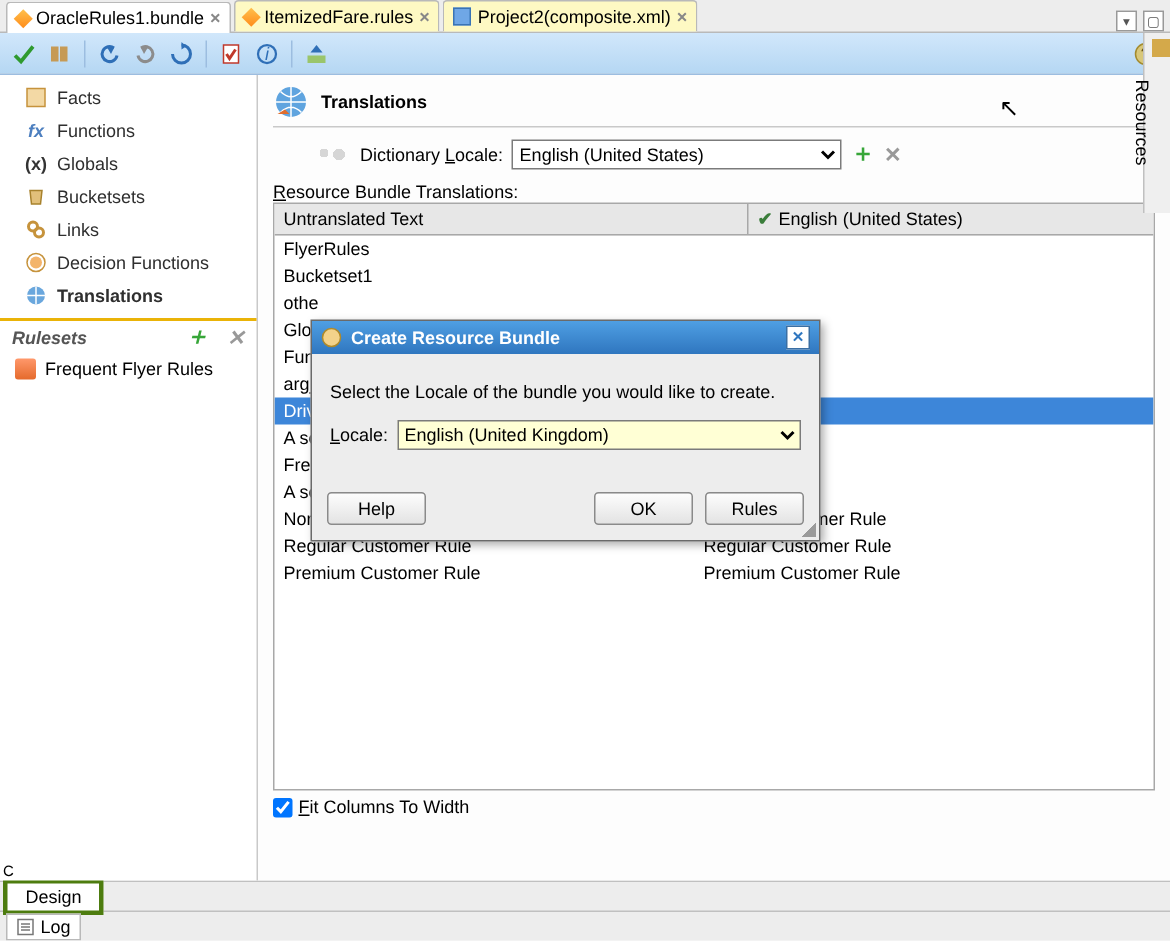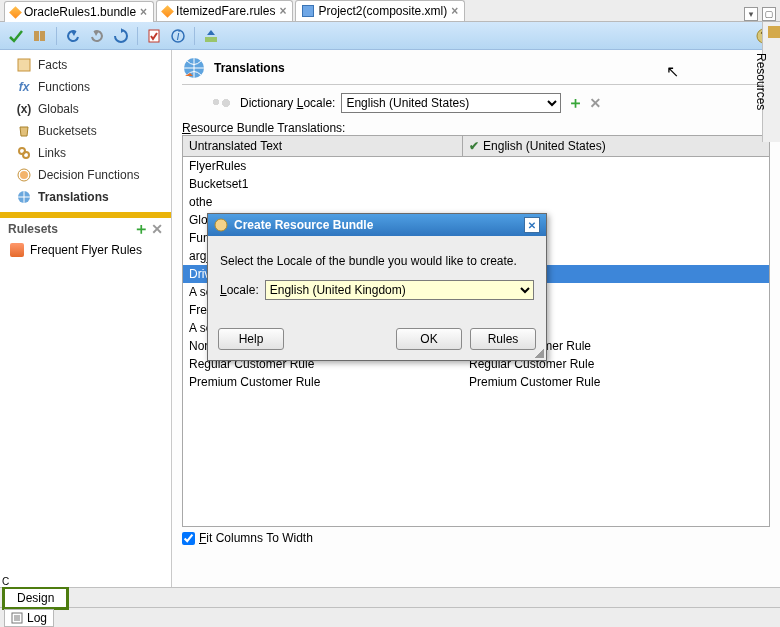--- a/index.html
+++ b/index.html
@@ -1,20 +1,20 @@
 <!DOCTYPE html>
 <html><head>
 <meta charset="utf-8">
 <style>
 * { box-sizing: border-box; margin: 0; padding: 0; font-family: "Segoe UI", Tahoma, sans-serif; font-size: 12px; }
 body { width: 780px; height: 627px; background: #ededed; overflow: hidden; position: relative; }
 
 
 .tab-strip { height: 22px; display: flex; align-items: end; background: #ededed; padding-left: 4px; border-bottom: 1px solid #b9b9b9; }
-.file-tab { display: flex; align-items: center; gap: 4px; padding: 3px 6px; border: 1px solid #b9b9b9; border-bottom: none; background: #ffffff; margin-right: 2px; border-radius: 3px 3px 0 0; white-space: nowrap; }
+.file-tab { display: flex; align-items: center; gap: 4px; padding: 3px 6px; border: 1px solid #b9b9b9; border-bottom: none; background: #fef9c3; margin-right: 2px; border-radius: 3px 3px 0 0; white-space: nowrap; }
 .file-tab.active { background: #fff; position: relative; top: 1px; }
 .tab-close { color: #888; font-weight: bold; }
 .tab-icon { width: 12px; height: 12px; display: inline-block; }
 .tab-icon.diamond { background: linear-gradient(135deg,#ffc04d,#ff8c1a); transform: rotate(45deg); width: 9px; height: 9px; }
 .tab-icon.flow { background: #6fa7e6; border: 1px solid #3a74b5; }
 .tab-right { margin-left: auto; display:flex; align-items:center; gap:4px; padding-right:4px; }
 .mini-btn { width:14px; height:14px; border:1px solid #999; display:flex; align-items:center; justify-content:center; font-size:9px; color:#555; background:#fff; }
 
 
 .toolbar { height: 28px; background: linear-gradient(#d1e7fb,#b5d7f3); border-bottom: 1px solid #9cbde0; display: flex; align-items: center; padding: 0 6px; gap: 4px; }
@@ -25,38 +25,38 @@
 
 
 .main-row { display: flex; height: calc(100% - 22px - 28px - 20px - 20px); }
 .left-panel { width: 172px; background: #fff; border-right: 1px solid #c9c9c9; display: flex; flex-direction: column; }
 .nav-list { padding: 4px 0; }
 .nav-item { display: flex; align-items: center; gap: 6px; padding: 3px 16px; color: #2f2f2f; }
 .nav-item.active { font-weight: bold; }
 .nav-icon { width: 16px; height: 16px; display:flex; align-items:center; justify-content:center;}
 .nav-icon span{font-style:italic; color:#4d7fbf; font-weight:bold;}
 
-.rulesets-hdr { border-top: 6px solid #eab308; padding: 4px 8px; font-weight: bold; color:#555; display:flex; align-items:center; gap:2px;}
+.rulesets-hdr { border-top: 2px solid #eab308; padding: 4px 8px; font-weight: bold; color:#555; display:flex; align-items:center; gap:12px;font-style:italic;}
 .rulesets-hdr .hdr-spacer{flex:1;}
 .plus { color:#37a639; font-size:16px; font-weight:bold; line-height:12px;}
 .xmark { color:#999; font-size:14px; font-weight:bold; line-height:12px;}
 .ruleset-item { display:flex; align-items:center; gap:6px; padding:3px 10px; }
 .ruleset-item .lego{ width:14px;height:14px; background: linear-gradient(#ff986b,#e56a2c); border-radius:2px;}
 
 
 .content { flex: 1; padding: 6px 10px 4px 10px; background:#fdfdfd; overflow:hidden; display:flex; flex-direction:column;}
 .section-title { display:flex; align-items:center; gap:8px; font-weight:bold; font-size:13px; }
 .globe{width:24px;height:24px;}
 .hr{border:none;border-top:1px solid #c9c9c9; margin:4px 0 8px 0;}
 .dict-row{display:flex; align-items:center; gap:6px; margin-left:30px; margin-bottom:8px;}
 select.dict-select{width:220px; height:20px; border:1px solid #7b7b7b; background:#fff;}
 .grid{border:1px solid #a8a8a8; height:392px; position:relative; overflow:hidden; background:#fff;}
 .grid-head{display:flex; background:#e7e7e7; border-bottom:1px solid #a8a8a8;}
 .gh-cell{padding:3px 6px; border-right:1px solid #a8a8a8;}
-.gh-cell:first-child{width:280px;}
+.gh-cell:first-child{width:316px;}
 .gh-cell:last-child{flex:1; border-right:none; display:flex; align-items:center; gap:4px;}
 .grid-body{}
 .g-row{display:flex;}
 .g-cell{padding:2px 6px; width:280px;}
 .g-cell2{padding:2px 6px; flex:1;}
 .g-row.selected{background:#3d86d9; color:#fff;}
 .g-row.selected .g-cell,.g-row.selected .g-cell2{color:#fff;}
 
 .fit-row{display:flex; align-items:center; gap:4px; margin-top:4px;}
 

